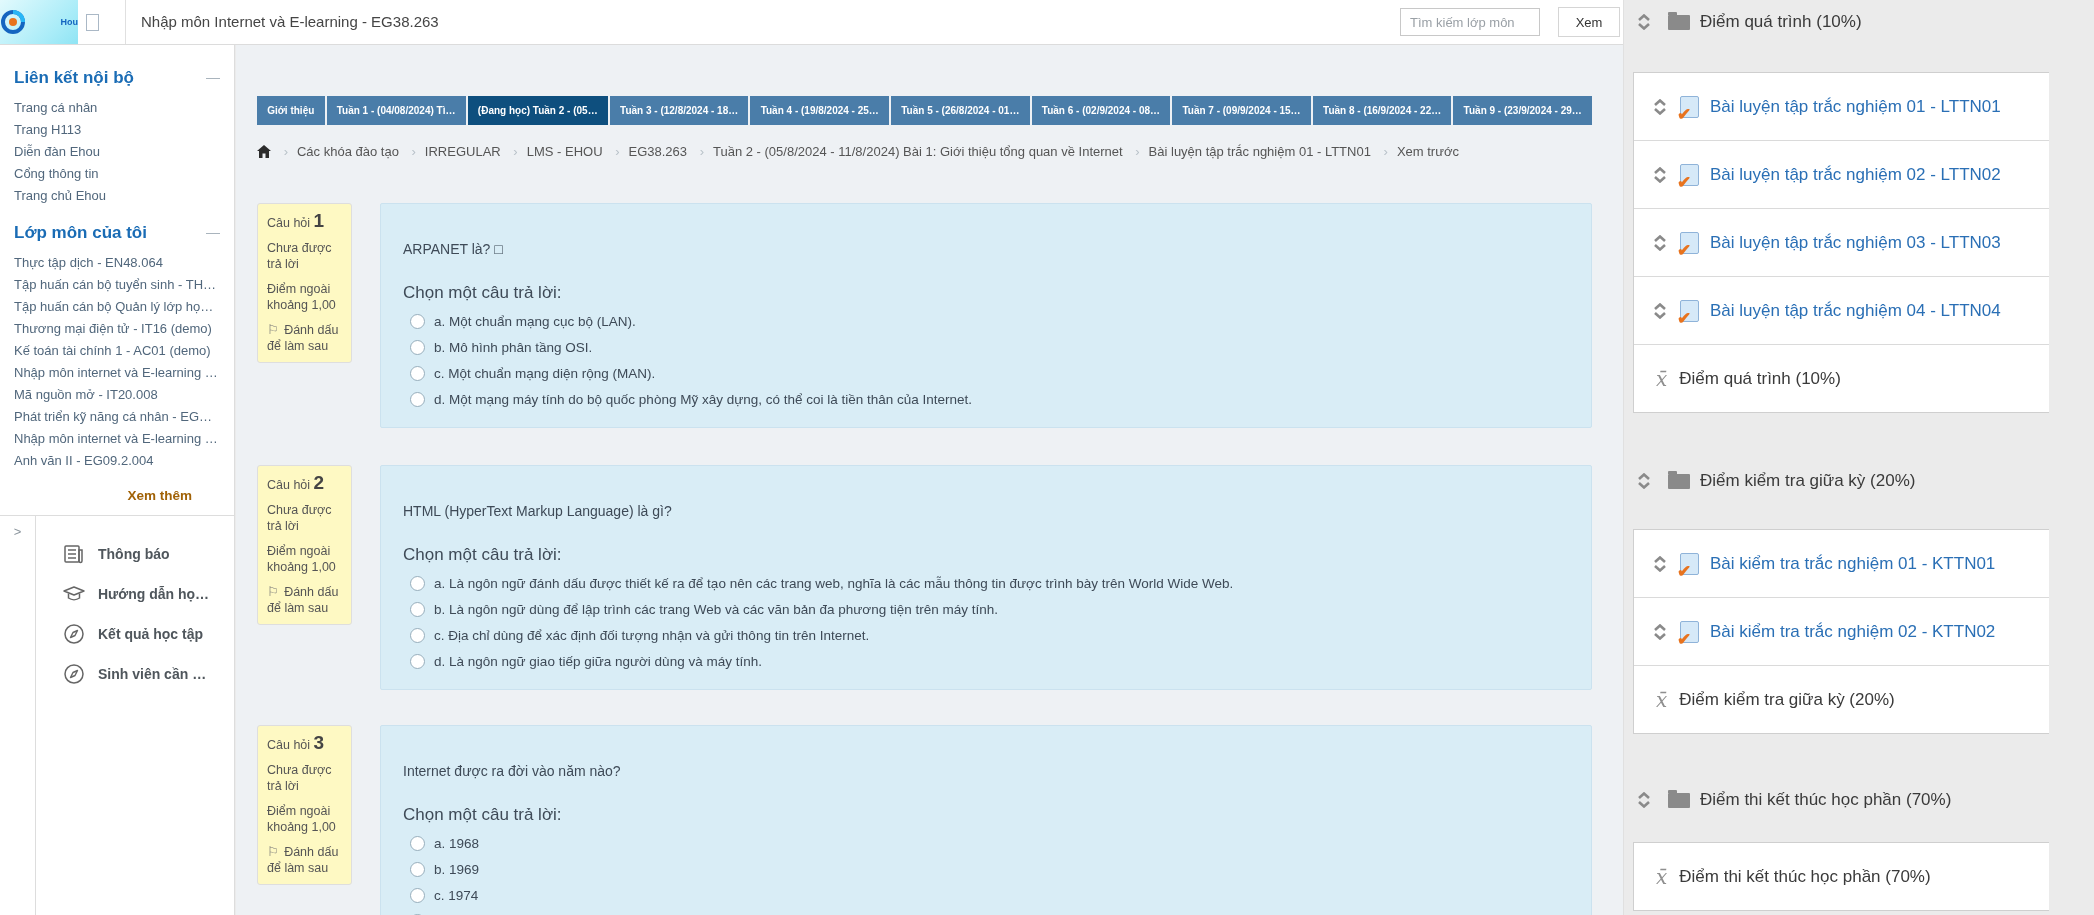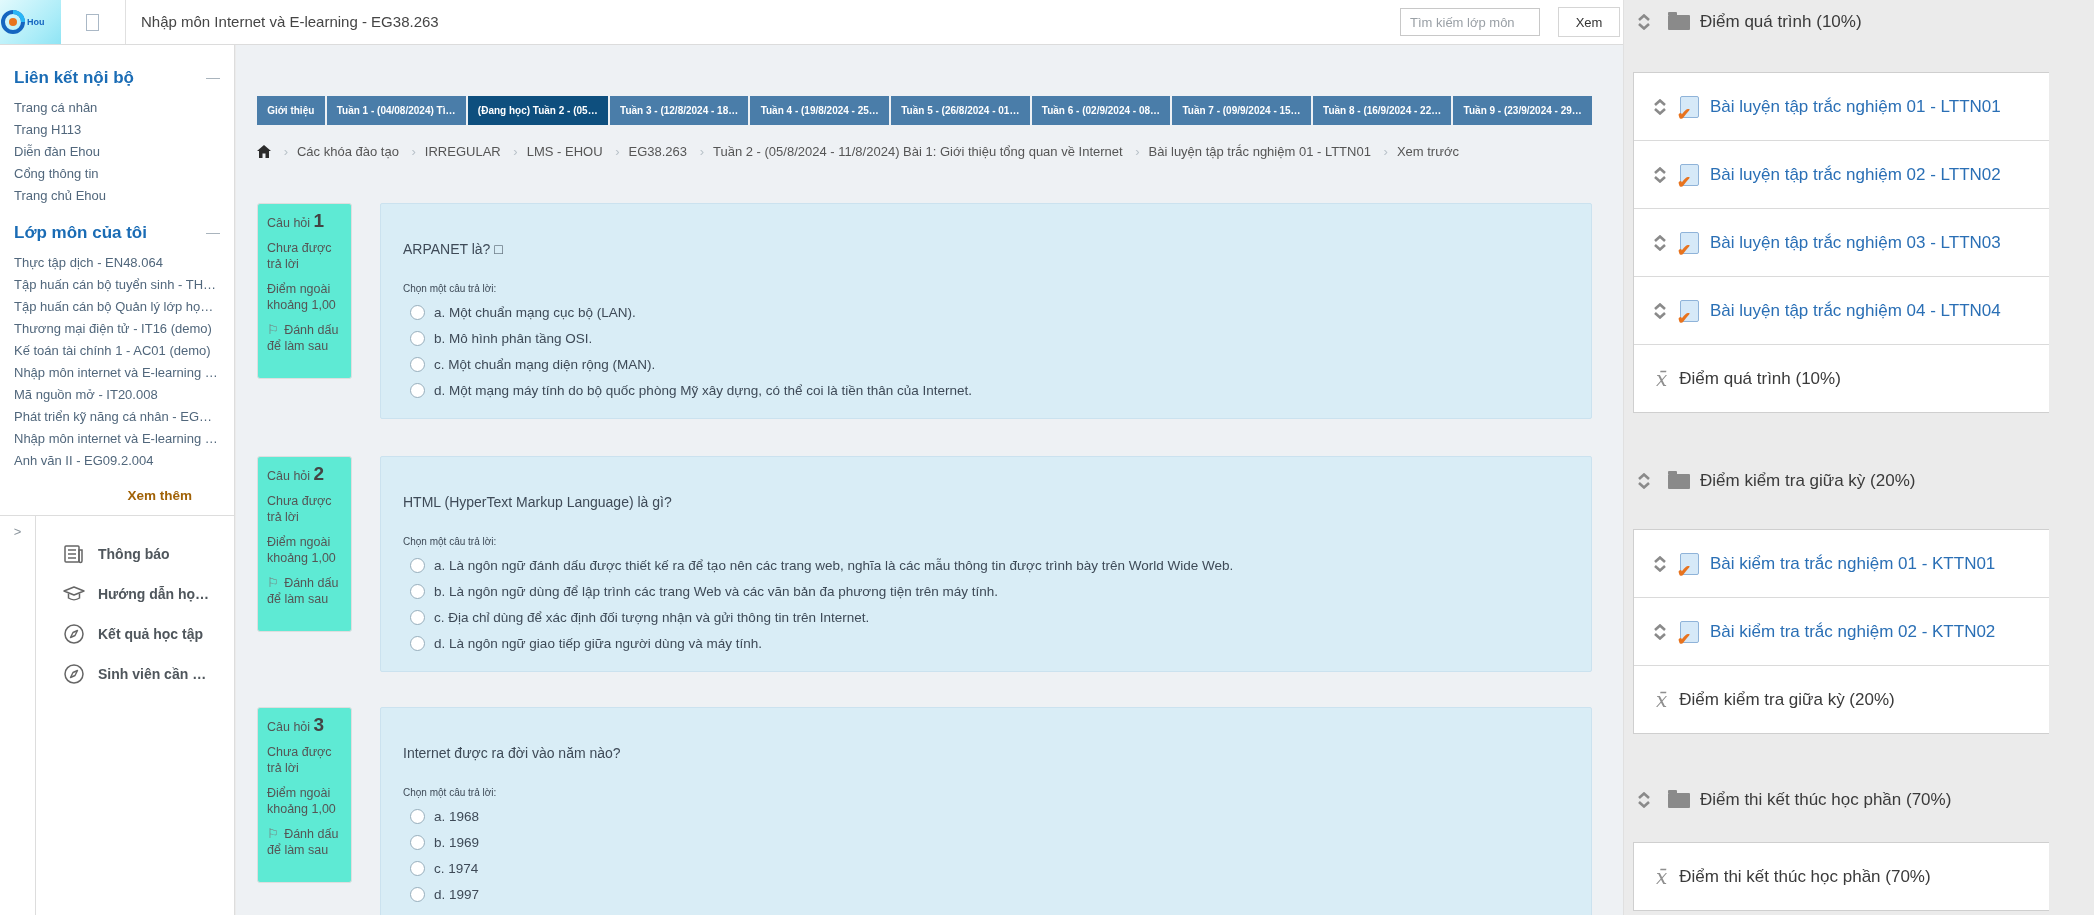--- a/index.html
+++ b/index.html
@@ -1,23 +1,23 @@
 <!DOCTYPE html>
 <html><head>
 <meta charset="utf-8">
 <style>
   html,body{margin:0;padding:0;overflow:hidden;}
   body{width:2094px;height:915px;position:relative;background:#ebebeb;
        font-family:"Liberation Sans",sans-serif;-webkit-font-smoothing:antialiased;}
   
   .header{position:absolute;left:0;top:0;width:1623px;height:44px;background:#fff;
           border-bottom:1px solid #dcdcdc;z-index:5;}
-  .logo{position:absolute;left:0;top:0;width:61px;height:44px;
+  .logo{position:absolute;left:0;top:0;width:78px;height:44px;
         background:linear-gradient(135deg,#e2fafd 0%,#a9ecf8 70%,#8fe4f4 100%);
-        display:flex;align-items:center;justify-content:flex-start;}
+        display:flex;align-items:center;justify-content:space-between;}
   .logo svg{display:block;}
   .logo-text{font-size:9px;font-weight:bold;color:#1565c0;margin-left:1px;}
   .tofu-icon{position:absolute;left:86px;top:14px;width:11px;height:15px;
              border:1px solid #aab8c6;background:#fff;}
   .header-divider{position:absolute;left:125px;top:0;width:1px;height:44px;background:#e0e0e0;}
   .header-title{position:absolute;left:141px;top:0;line-height:44px;font-size:15px;color:#454545;white-space:nowrap;}
   .search-wrap{position:absolute;right:3px;top:7px;display:flex;align-items:center;}
   .search-input{width:140px;height:28px;box-sizing:border-box;border:1px solid #c8c8c8;
                 padding:0 9px;font-size:13px;color:#666;background:#fff;outline:none;
                 font-family:"Liberation Sans",sans-serif;}
@@ -47,30 +47,30 @@
        padding:9px 8px;margin-right:2px;white-space:nowrap;overflow:hidden;text-align:center;cursor:pointer;}
   .tab.active{background:#0e4f7e;}
   .tab:last-child{margin-right:0;}
   .breadcrumb{margin:16px 0 0 21px;width:1340px;font-size:13px;color:#555;line-height:22px;}
   .crumb{white-space:nowrap;}
   .crumb-sep{color:#b9c2c9;margin:0 9px;font-size:13px;}
   .home-icon{display:inline-block;vertical-align:-2px;}
   
   .question{display:flex;margin-left:21px;width:1335px;box-sizing:border-box;}
   .q1{margin-top:40px;} .q2{margin-top:37px;} .q3{margin-top:35px;border-radius:22px;}
-  .q-info{width:95px;flex:0 0 auto;box-sizing:border-box;background:#5eead4;border:1px solid #dedede;
-          border-radius:3px;padding:9px 8px 24px 9px;font-size:12.5px;color:#555;align-self:flex-start;line-height:16px;}
+  .q-info{width:95px;flex:0 0 auto;box-sizing:border-box;background:#fef9c3;border:1px solid #dedede;
+          border-radius:3px;padding:9px 8px 8px 9px;font-size:12.5px;color:#555;align-self:flex-start;line-height:16px;}
   .q-info p{margin:9px 0 0 0;}
   .q-label{font-size:12.5px;}
   .q-num{font-size:19px;font-weight:bold;color:#444;}
   .flag-icon{color:#777;font-size:13px;margin-right:2px;}
   .q-body{flex:1;margin-left:28px;background:#d9edf6;border:1px solid #cbe2ef;border-radius:2px;
           padding:19px 22px 20px 22px;color:#3e4a57;font-size:14px;box-sizing:border-box;}
   .q-text{margin:18px 0 26px 0;}
-  .q-prompt{font-size:10px;margin:0 0 4px 0;}
+  .q-prompt{font-size:17px;margin:0 0 4px 0;}
   .q-option{display:flex;align-items:center;margin:11px 0 0 7px;font-size:13.5px;cursor:pointer;}
   .radio{width:15px;height:15px;box-sizing:border-box;border:1px solid #97aebc;border-radius:50%;
          background:#fff;margin-right:9px;flex:0 0 auto;}
   
   .rightpanel{position:absolute;left:1623px;top:0;width:426px;height:915px;background:#ebebeb;
               overflow:hidden;border-left:1px solid #e0e0e0;box-sizing:border-box;}
   .grade-header{height:44px;display:flex;align-items:center;padding-left:12px;font-size:17px;color:#3a3a3a;}
   .gh2{margin-top:46px;} .gh3{margin-top:44px;}
   .grade-card{margin:28px 0 0 9px;width:449px;box-sizing:border-box;background:#fff;border:1px solid #cfcfcf;}
   .gc2{margin-top:26px;} .gc3{margin-top:20px;}

